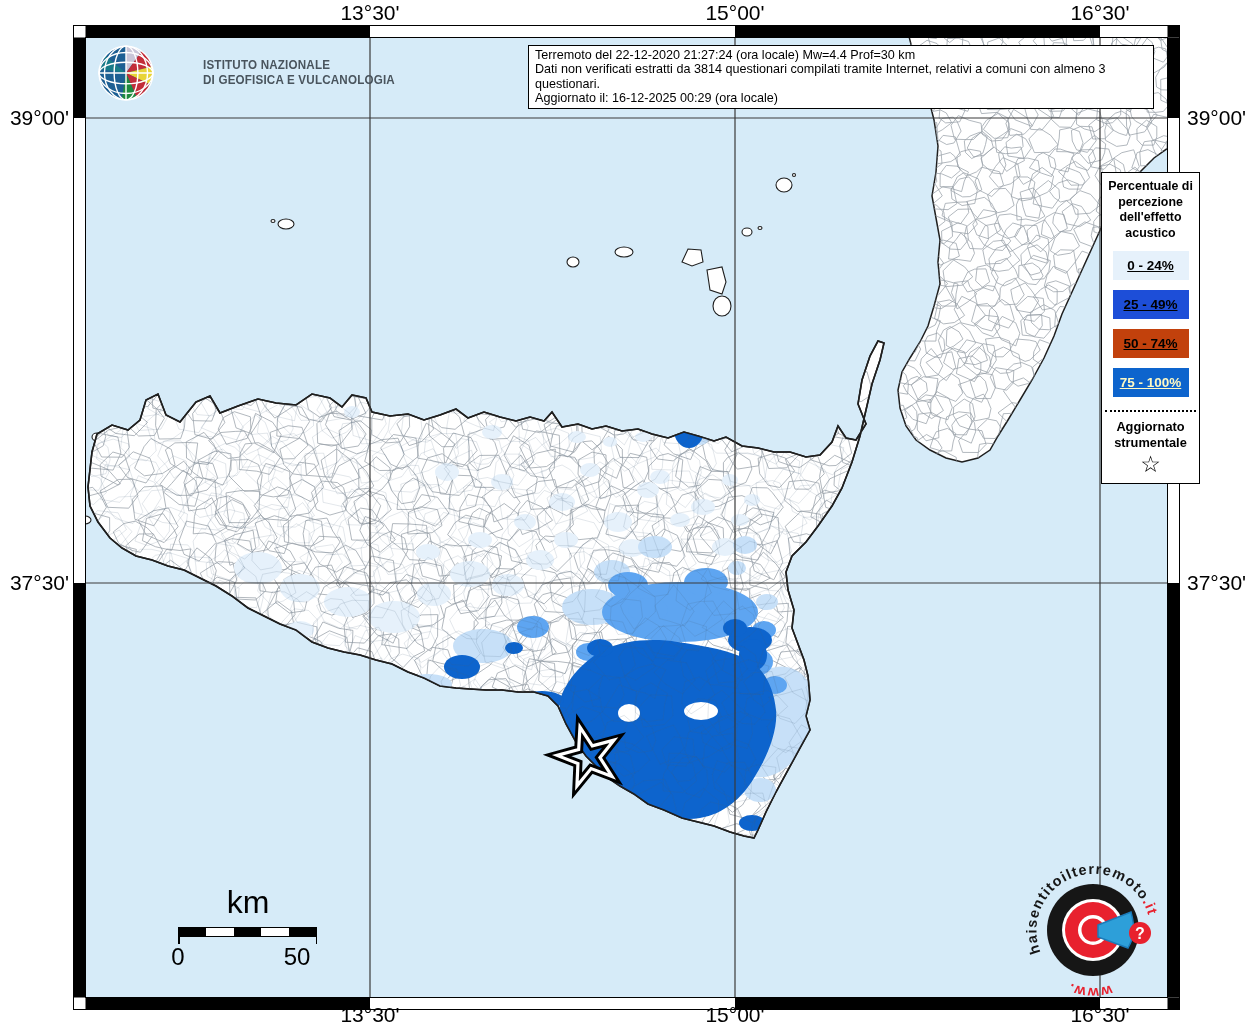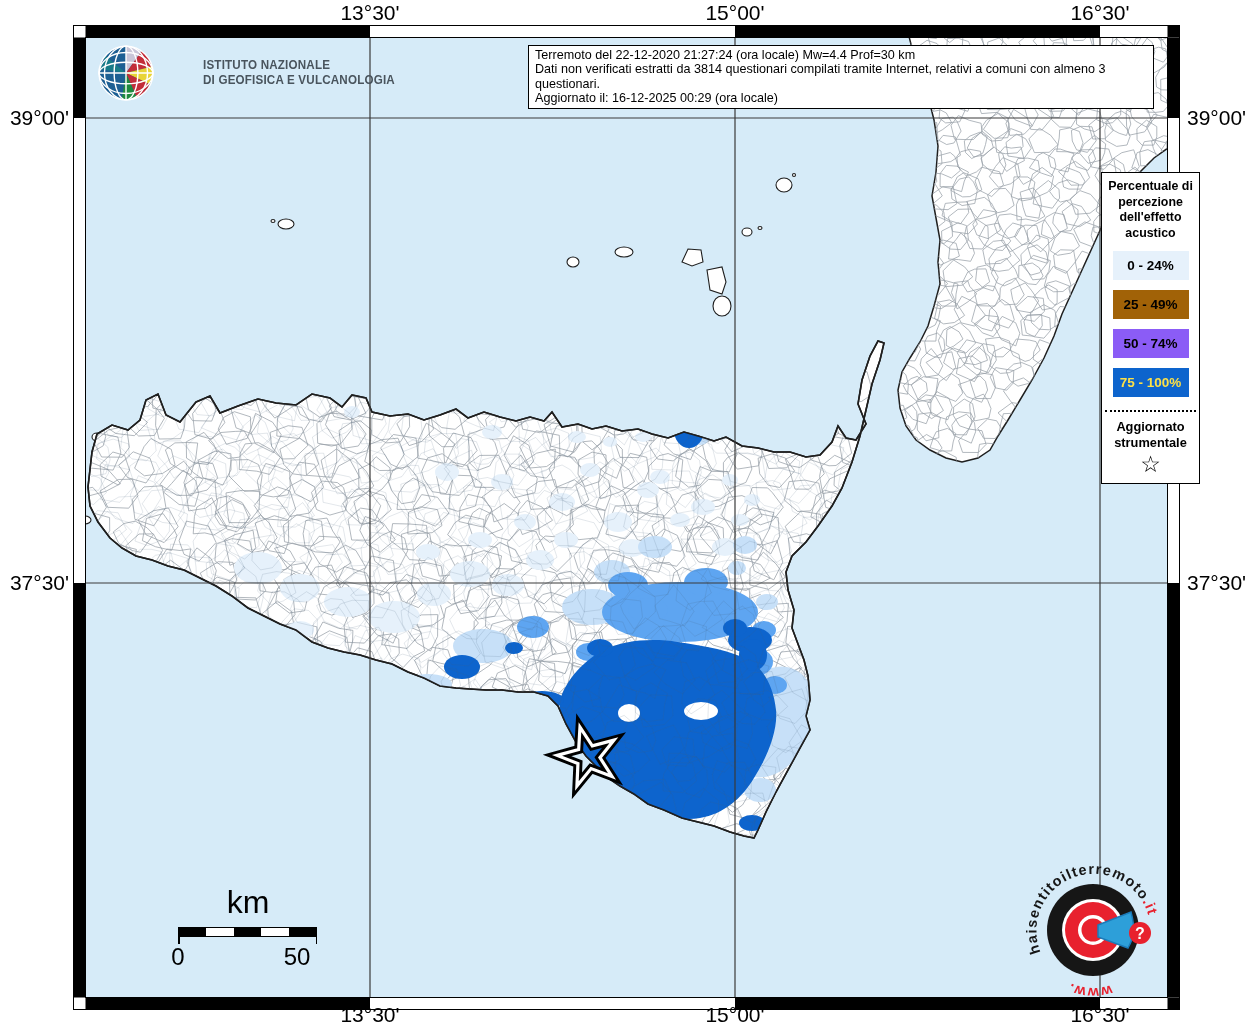--- a/index.html
+++ b/index.html
@@ -41,21 +41,21 @@
 
   
   .info-box{position:absolute;left:528px;top:45px;width:612px;background:#fff;
     border:1px solid #000;padding:2px 6px 3px;font-size:12.6px;line-height:14.3px;color:#000;}
 
   
   .legend{position:absolute;left:1053px;top:172px;width:97px;background:#fff;
     border:1px solid #000;text-align:center;padding:6px 0 6px;margin-left:48px;}
   .legend-title{font-weight:bold;font-size:12.4px;line-height:15.6px;padding:0 1px;}
   .swatch{width:76px;height:29px;margin:10px auto 0;display:flex;align-items:center;
-    justify-content:center;font-weight:bold;font-size:13.5px;}
+    justify-content:center;font-weight:bold;font-size:13.5px;text-decoration:underline;}
   .legend-divider{border:none;border-top:2px dotted #000;margin:13px 3px 7px;}
   .epi-title{font-weight:bold;font-size:12.8px;line-height:16px;}
   .epi-star{font-size:23px;line-height:26px;color:#000;}
 
   
   .scalebar{position:absolute;left:170px;top:884px;width:170px;}
   .sb-km{width:150px;margin-left:3px;text-align:center;font-size:32px;color:#000;}
   .sb-bar{position:relative;margin:6px 0 0 8px;width:137px;height:8px;border:1px solid #000;
     background:linear-gradient(90deg,#000 0 20%,#fff 20% 40%,#000 40% 60%,#fff 60% 80%,#000 80% 100%);}
   .sb-tick{position:absolute;width:1.5px;height:7px;background:#000;top:9px;}
@@ -277,23 +277,23 @@
 
 <div class="info-box">
   <div>Terremoto del 22-12-2020 21:27:24 (ora locale) Mw=4.4 Prof=30 km</div>
   <div>Dati non verificati estratti da 3814 questionari compilati tramite Internet, relativi a comuni con almeno 3 questionari.</div>
   <div>Aggiornato il: 16-12-2025 00:29 (ora locale)</div>
 </div>
 
 <div class="legend">
   <div class="legend-title">Percentuale di percezione dell'effetto acustico</div>
   <div class="swatch" style="background: rgb(230, 241, 251); color: rgb(0, 0, 0);">0 - 24%</div>
-  <div class="swatch" style="background: #a16207; color: rgb(0, 0, 0);">25 - 49%</div>
-  <div class="swatch" style="background: #8b5cf6; color: rgb(0, 0, 0);">50 - 74%</div>
-  <div class="swatch" style="background: rgb(13, 100, 205); color: #fde047;">75 - 100%</div>
+  <div class="swatch" style="background: #1d4ed8; color: rgb(0, 0, 0);">25 - 49%</div>
+  <div class="swatch" style="background: #c2410c; color: rgb(0, 0, 0);">50 - 74%</div>
+  <div class="swatch" style="background: rgb(13, 100, 205); color: #fef9c3;">75 - 100%</div>
   <hr class="legend-divider">
   <div class="epi-title">Aggiornato strumentale</div>
   <div class="epi-star">☆</div>
 </div>
 
 <div class="scalebar">
   <div class="sb-km">km</div>
   <div class="sb-bar">
     <span class="sb-tick t0"></span>
     <span class="sb-tick t50"></span>

